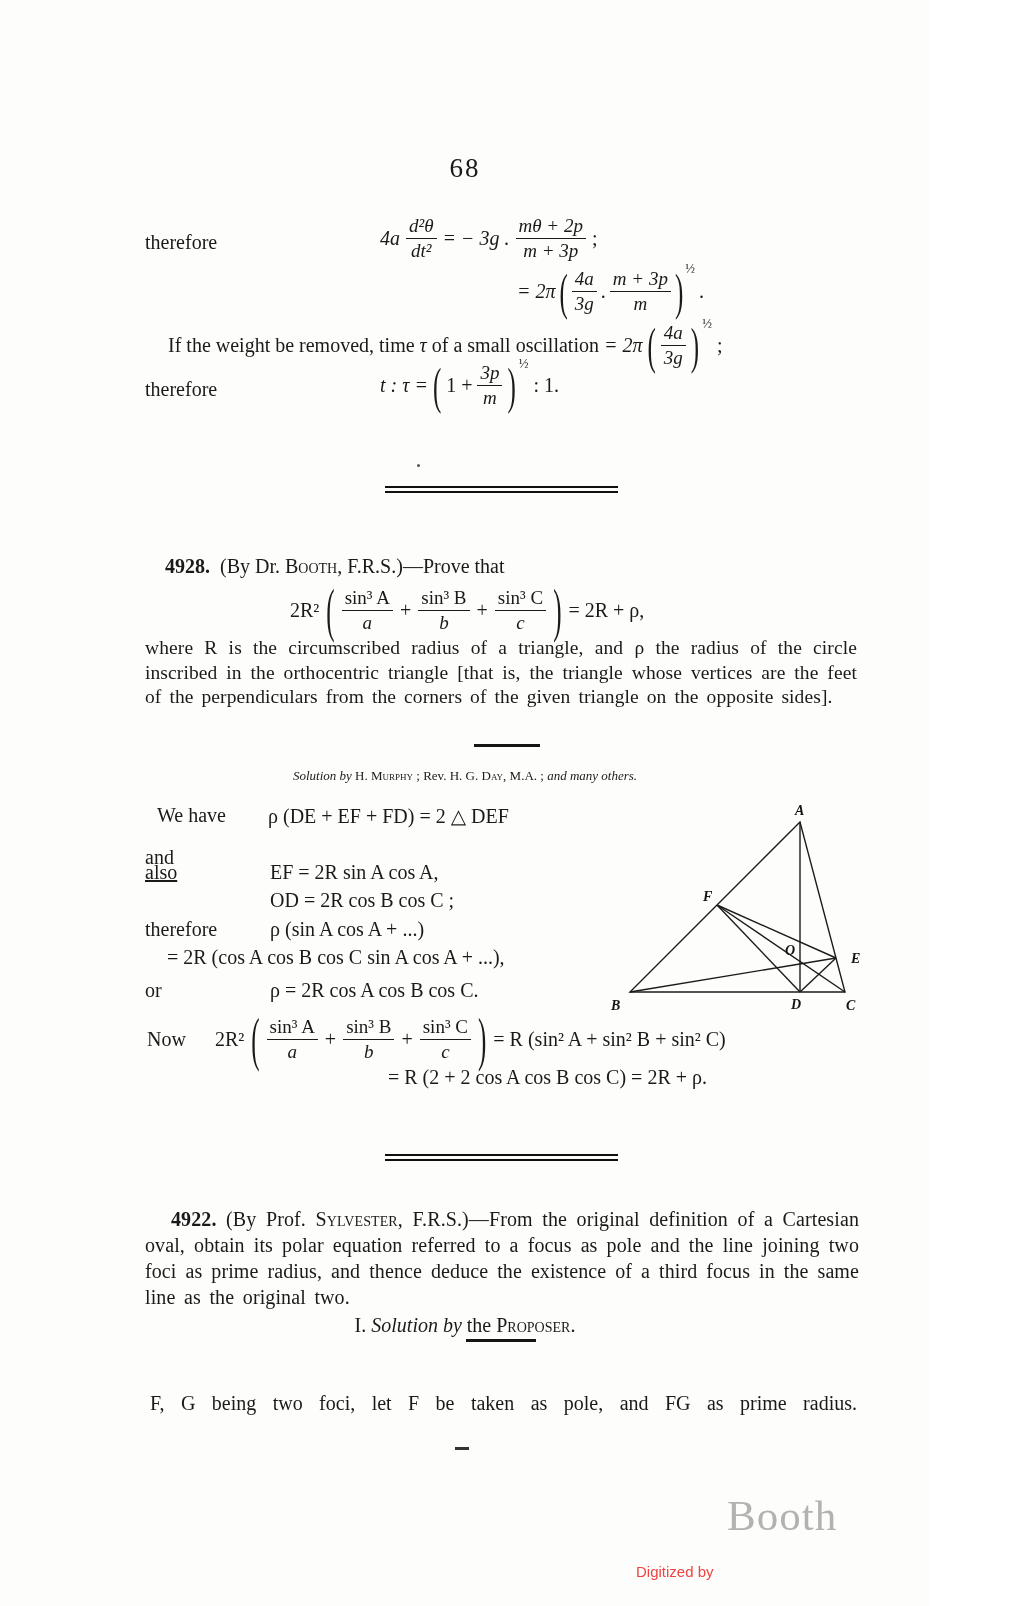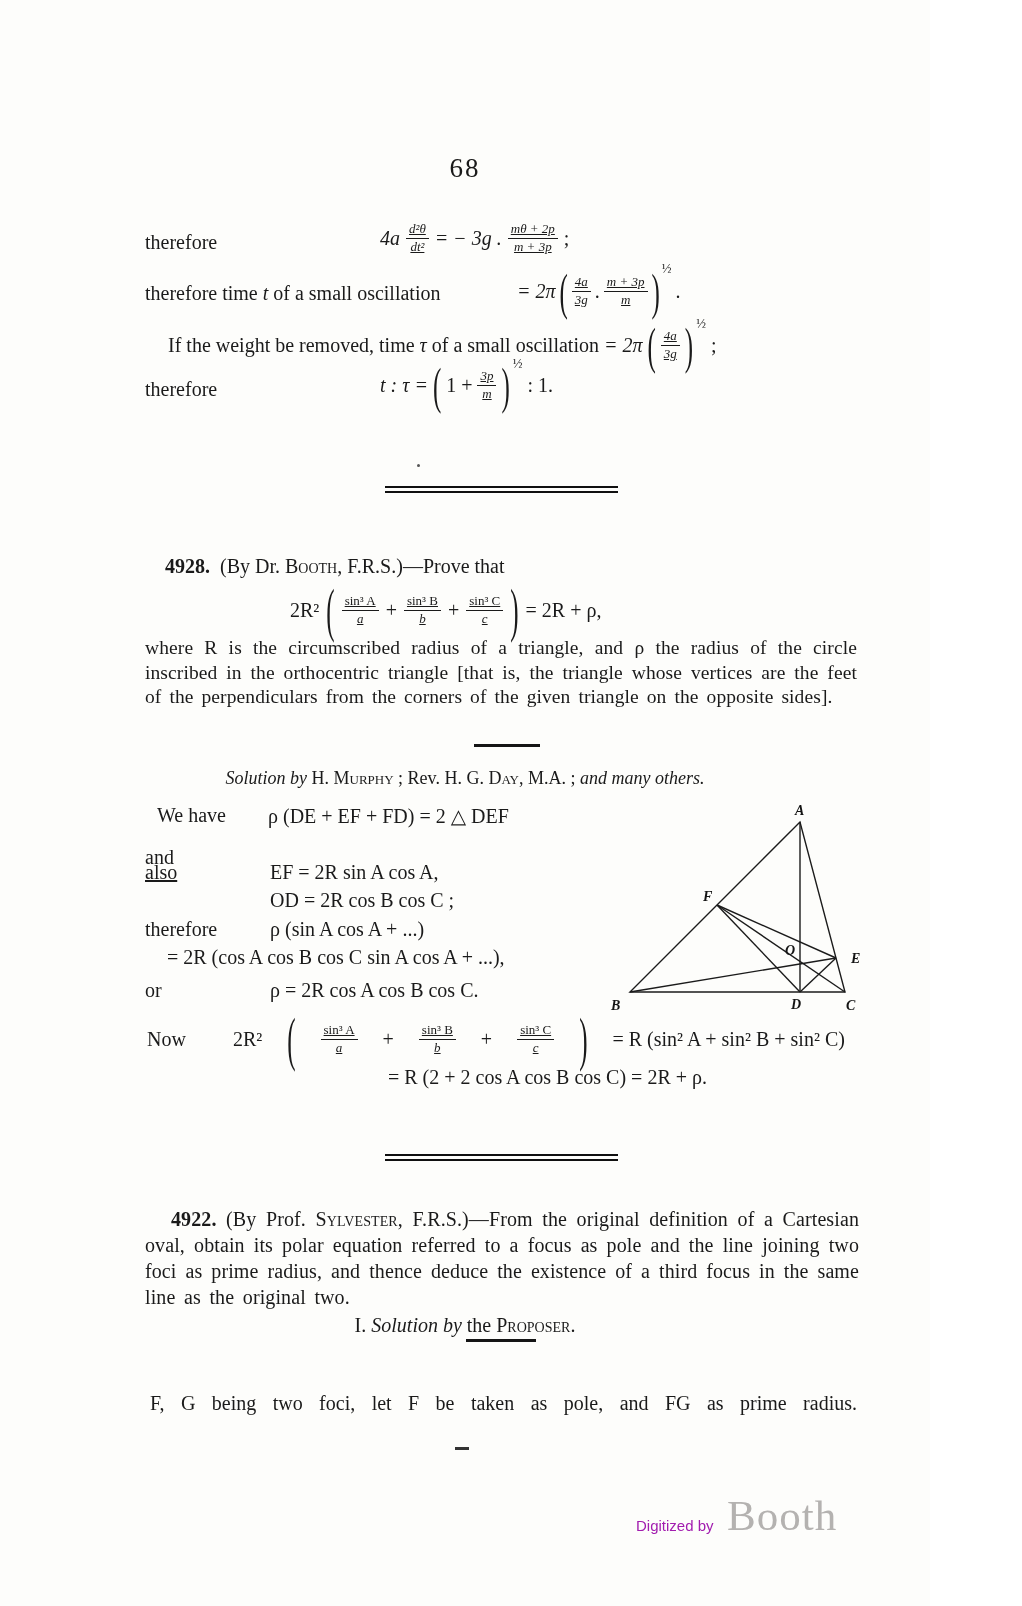--- a/index.html
+++ b/index.html
@@ -4,33 +4,33 @@
 <style>
   html,body{margin:0;padding:0;background:#ffffff;}
   #page{
     position:relative;width:930px;height:1606px;background:#fdfdfb;
     font-family:"Liberation Serif",serif;color:#1a1a1a;overflow:hidden;
   }
   .abs{position:absolute;}
   .txt{font-size:20px;white-space:nowrap;}
   .eqflex{position:absolute;display:flex;align-items:center;font-size:20px;white-space:nowrap;gap:6px;}
   .fr{display:inline-block;text-align:center;vertical-align:middle;line-height:1.12;}
-  .fr .n,.fr .d{display:block;padding:1px 3px;font-size:13px;text-decoration:underline;}
+  .fr .n,.fr .d{display:block;padding:1px 3px;font-size:19px;}
   .fr .d{border-top:1.6px solid #1a1a1a;}
   .bp{display:inline-block;transform:scaleY(2.0);font-size:25px;font-weight:400;line-height:1;}
   .bp.tall{transform:scaleY(2.35);}
   .exp{font-size:13px;align-self:flex-start;line-height:1;margin-left:-2px;margin-top:-1px;}
   .it{font-style:italic;}
   .sc{font-variant:small-caps;}
   .b{font-weight:bold;}
   .para{position:absolute;text-align:justify;word-spacing:3px;letter-spacing:0.1px;}
   .rule{position:absolute;background:#151515;}
   .drule{position:absolute;height:3px;border-top:2.4px solid #101010;border-bottom:2px solid #101010;}
   .centerline{position:absolute;left:0;right:0;text-align:center;white-space:nowrap;}
-  .wm-pre{font-family:"Liberation Sans",sans-serif;font-size:15px;color:#a21caf;}
+  .wm-pre{font-family:"Liberation Sans",sans-serif;font-size:15px;color:#ef4444;margin-top:46px;}
   .wm-logo{font-family:"Liberation Serif",serif;font-size:43px;color:#b4b2b0;letter-spacing:1px;}
   svg text{font-family:"Liberation Serif",serif;font-style:italic;font-weight:bold;font-size:14px;fill:#141414;}
 </style>
 </head>
 <body>
 
 <div id="page">
 
   <div class="centerline txt" style="top:153px;font-size:27px;letter-spacing:2px;">68</div>
 
@@ -42,21 +42,20 @@
         <span class="d it">dt²</span>
       </span>
     <span class="it">= − 3g .</span>
     <span class="fr">
         <span class="n it">mθ + 2p</span>
         <span class="d it">m + 3p</span>
       </span>
     <span>;</span>
   </div>
 
-  <span class="abs txt" style="left:145px;top:282px;"><span>therefore time </span><span class="it">t</span><span> of a small oscillation</span></span>
   <div class="eqflex" style="left:517px;top:263px;height:56px;gap:4px;">
     <span class="it">= 2π</span>
     <span class="bp">(</span>
     <span class="fr">
         <span class="n it">4a</span>
         <span class="d it">3g</span>
       </span>
     <span>.</span>
     <span class="fr">
         <span class="n it">m + 3p</span>
@@ -122,21 +121,21 @@
         <span class="d it">c</span>
       </span>
     <span class="bp tall">)</span>
     <span>= 2R + ρ,</span>
   </div>
 
   <div class="para" style="left:145px;top:636px;width:712px;font-size:19.5px;line-height:24.5px;">where  R  is the circumscribed radius of a triangle, and ρ the radius of the circle inscribed in the orthocentric triangle [that is, the triangle whose vertices are the feet of the perpendiculars from the corners of the given triangle on the opposite sides].</div>
 
   <div class="rule" style="left:474px;top:744px;width:66px;height:3px;"></div>
 
-  <div class="centerline txt" style="top:768px;font-size:18px;">
+  <div class="centerline txt" style="top:768px;font-size:13px;">
     <span class="it">Solution by </span><span class="sc">H. Murphy</span><span> ;  Rev. H. G. </span><span class="sc">Day</span><span>, M.A. ; </span><span class="it">and many others.</span>
   </div>
 
   <span class="abs txt" style="left:157px;top:804px;">We have</span>
   <span class="abs txt" style="left:268px;top:804px;">ρ (DE + EF + FD) = 2 △ DEF</span>
   <span class="abs txt" style="left:145px;top:861px;text-decoration:underline;">also</span>
   <span class="abs txt" style="left:270px;top:861px;">EF = 2R sin A cos A,</span>
   <span class="abs txt" style="left:145px;top:846px;">and</span>
   <span class="abs txt" style="left:270px;top:889px;">OD = 2R cos B cos C ;</span>
   <span class="abs txt" style="left:145px;top:918px;">therefore</span>
@@ -159,21 +158,21 @@
       <text x="190" y="20">A</text>
       <text x="6" y="215">B</text>
       <text x="241" y="215">C</text>
       <text x="186" y="214">D</text>
       <text x="246" y="168">E</text>
       <text x="98" y="106">F</text>
       <text x="180" y="160">O</text>
     </svg>
   </div>
 
-  <div class="eqflex" style="left:147px;top:1012px;height:54px;gap:25px;">
+  <div class="eqflex" style="left:147px;top:1012px;height:54px;gap:7px;">
     <span style="margin-right:22px;">Now</span>
     <span>2R²</span>
     <span class="bp tall">(</span>
     <span class="fr">
         <span class="n">sin³ A</span>
         <span class="d it">a</span>
       </span>
     <span>+</span>
     <span class="fr">
         <span class="n">sin³ B</span>

